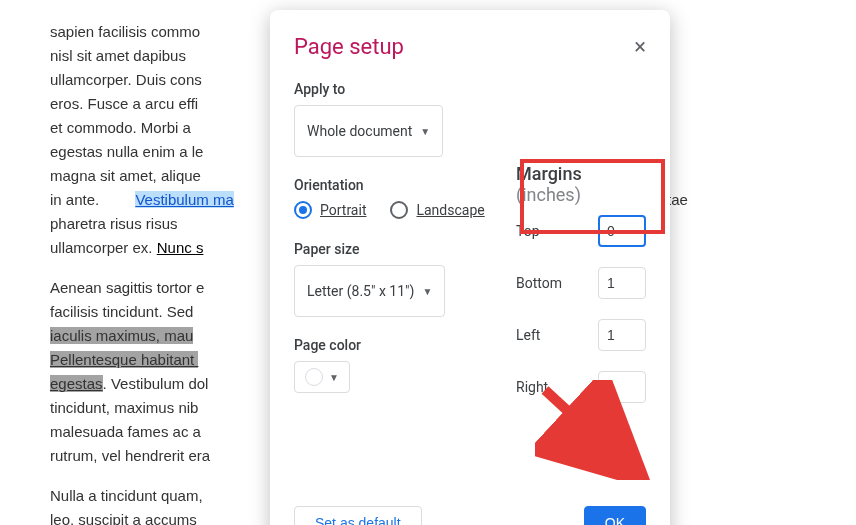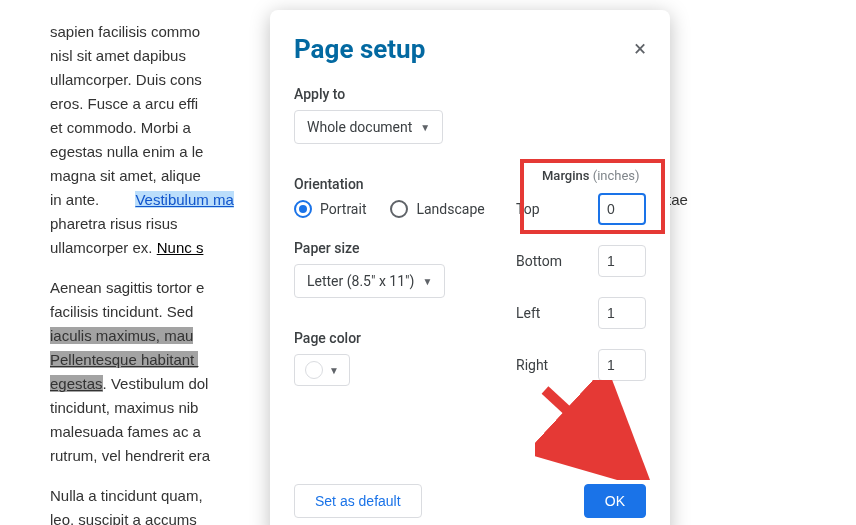--- a/index.html
+++ b/index.html
@@ -35,88 +35,88 @@
       font-family: 'Google Sans', Roboto, Arial, sans-serif;
       color: #3c4043;
     }
     .dialog-header {
       display: flex;
       justify-content: space-between;
       align-items: center;
       margin-bottom: 22px;
     }
     .dialog-title {
-      font-size: 26px;
-      font-weight: 700;
-      color: #0369a1;
+      font-size: 22px;
+      font-weight: 400;
+      color: #be185d;
     }
     .close-btn {
       font-size: 22px;
       color: #5f6368;
       cursor: pointer;
       line-height: 1;
     }
     .section-label {
       font-size: 14px;
       font-weight: 500;
       color: #3c4043;
       margin-bottom: 8px;
     }
     .dropdown {
       display: inline-flex;
       align-items: center;
       border: 1px solid #dadce0;
       border-radius: 4px;
-      padding: 8px 12px;
+      padding: 17px 12px;
       font-size: 14px;
       color: #3c4043;
       cursor: pointer;
-      margin-bottom: 32px;
+      margin-bottom: 20px;
     }
     .dropdown .caret { margin-left: 8px; font-size: 10px; color: #5f6368; }
     .two-col {
       display: flex;
       gap: 20px;
     }
     .col-left { flex: 1; }
     .col-right { width: 130px; }
     .radio-row {
       display: flex;
       gap: 24px;
       align-items: center;
       margin-bottom: 22px;
     }
     .radio-item {
       display: flex;
       align-items: center;
       gap: 8px;
       font-size: 14px;
       cursor: pointer;
+      text-decoration: underline;
     }
     .radio-outer {
       width: 18px;
       height: 18px;
       border-radius: 50%;
       border: 2px solid #5f6368;
       display: flex;
       align-items: center;
       justify-content: center;
     }
     .radio-outer.sel { border-color: #1a73e8; }
     .radio-inner {
       width: 8px;
       height: 8px;
       border-radius: 50%;
       background: #1a73e8;
     }
     .margins-header {
-      font-size: 13px;
+      font-size: 18px;
       font-weight: 500;
       margin-bottom: 10px;
-      margin-left: 26px;
     }
     .margins-header .unit { color: #80868b; font-weight: 400; }
     .margin-row {
       display: flex;
       align-items: center;
       margin-bottom: 20px;
       gap: 10px;
     }
     .margin-label {
       font-size: 14px;

